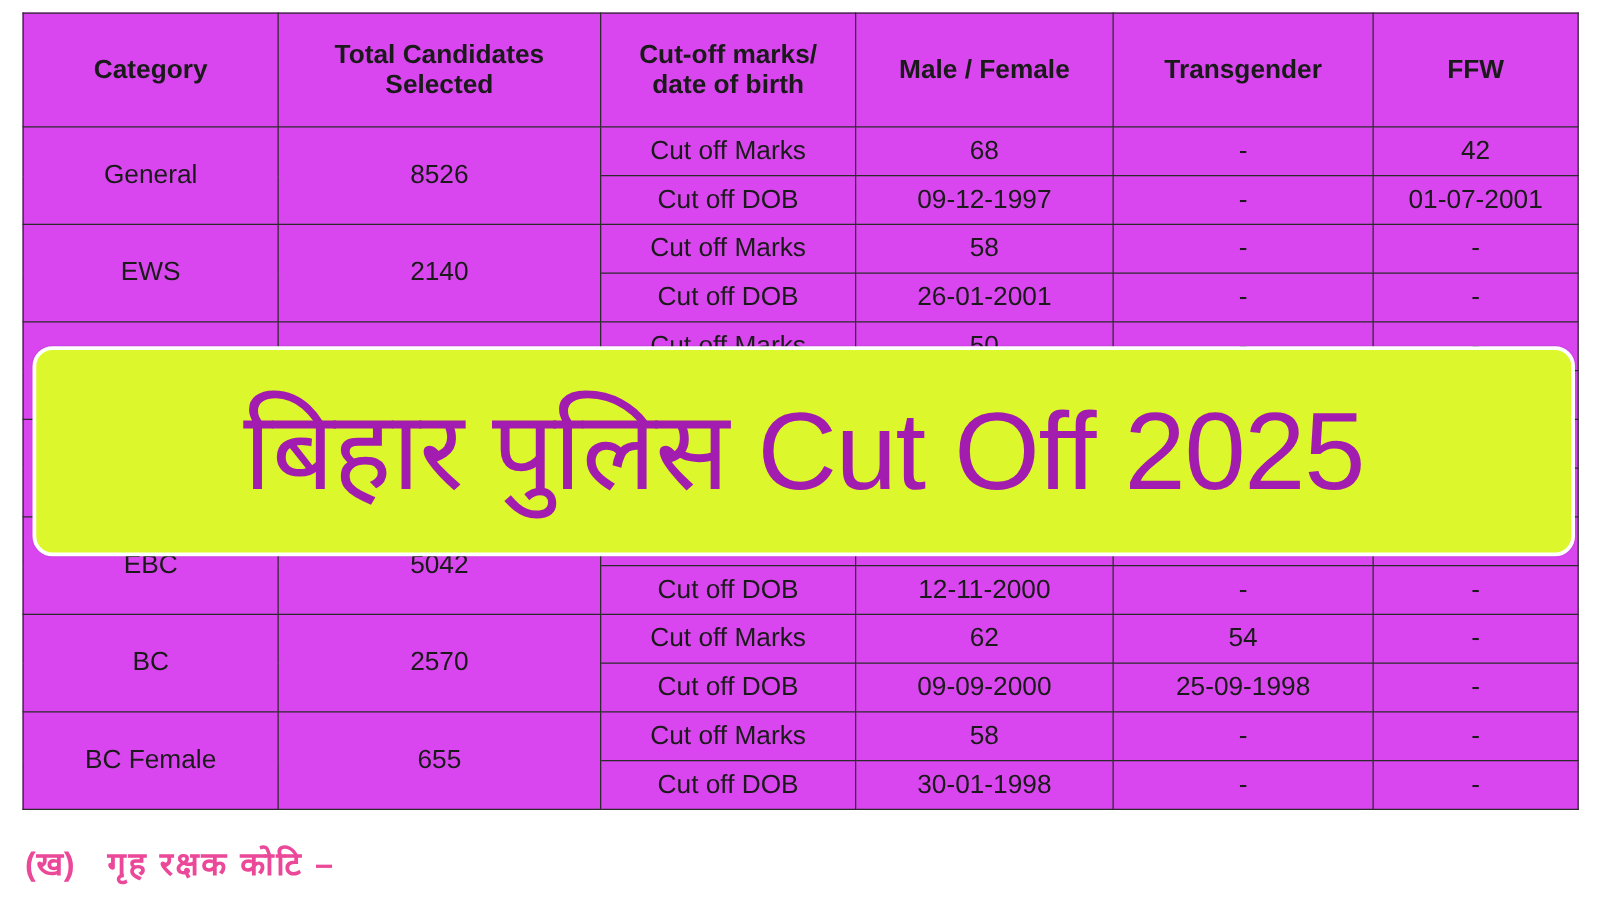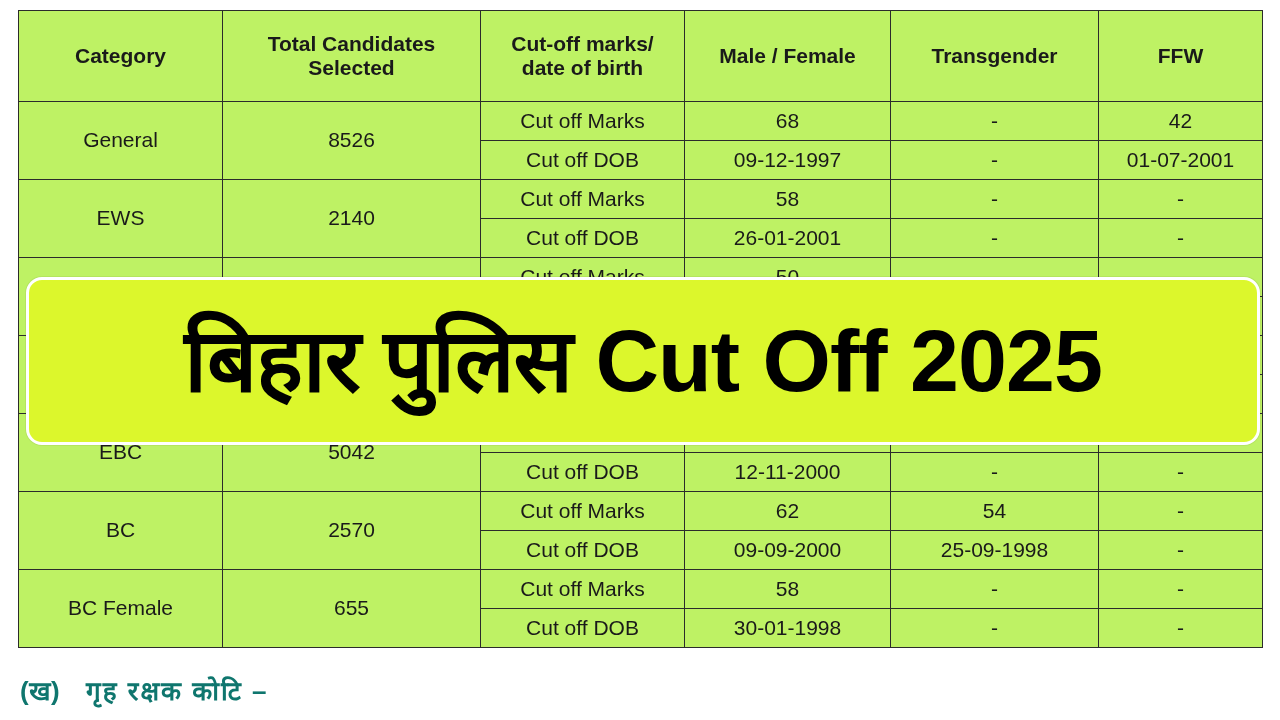--- a/index.html
+++ b/index.html
@@ -26,21 +26,21 @@
     position: absolute;
     left: 18px;
     top: 10px;
     width: 1244px;
   }
 
   table.cutoff {
     border-collapse: collapse;
     width: 100%;
     table-layout: fixed;
-    background: #bef264;
+    background: #d946ef;
   }
 
   table.cutoff td,
   table.cutoff th {
     border: 1px solid #2b2b2b;
     color: #1a1a1a;
     font-size: 21px;
     text-align: center;
     vertical-align: middle;
     padding: 4px 6px;
@@ -86,38 +86,38 @@
     border-radius: 16px;
     box-shadow: 0 0 0 1px rgba(0,0,0,0.05);
     display: flex;
     align-items: center;
     justify-content: center;
     overflow: hidden;
   }
 
   .banner-text {
     font-family: "Liberation Sans", "DejaVu Sans", sans-serif;
-    font-weight: bold;
+    font-weight: normal;
     font-size: 88px;
     line-height: 1;
-    color: #000000;
+    color: #a21caf;
     white-space: nowrap;
     letter-spacing: -1px;
     text-align: center;
   }
 
   
   .footer-line {
     position: absolute;
     left: 20px;
     top: 672px;
     font-family: "Liberation Sans", "DejaVu Sans", sans-serif;
     font-weight: bold;
     font-size: 26px;
-    color: #0f766e;
+    color: #ec4899;
     letter-spacing: 0.5px;
   }
   .footer-line .fl-label { margin-right: 26px; }
   .footer-line .fl-text { letter-spacing: 2px; }
 </style>
 </head>
 <body>
 
 <div class="page">
 

